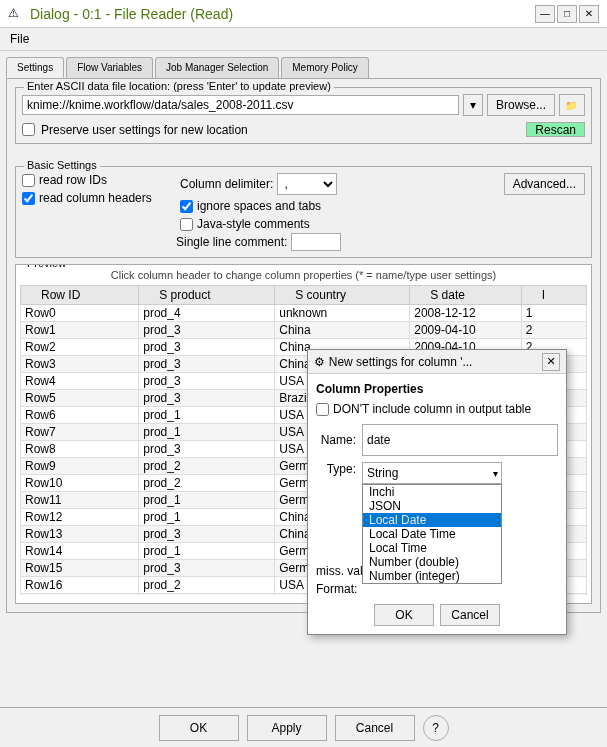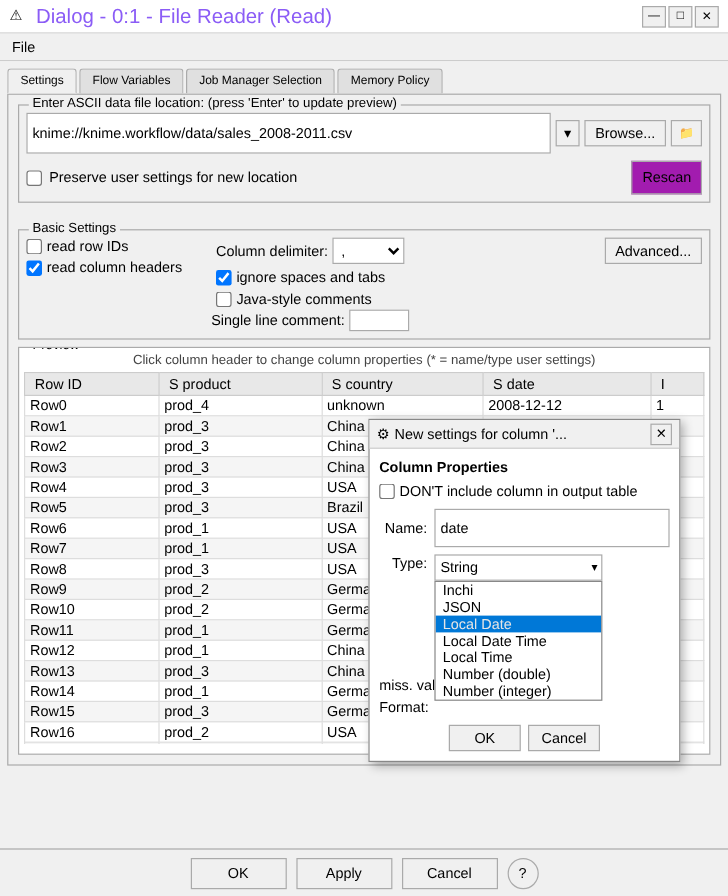--- a/index.html
+++ b/index.html
@@ -9,21 +9,21 @@
       background: #ffffff;
       border-bottom: 1px solid #ccc;
       display: flex;
       align-items: center;
       justify-content: space-between;
       padding: 4px 8px;
       height: 28px;
     }
     .title-bar-left { display: flex; align-items: center; gap: 6px; }
     .title-bar-icon { width: 16px; height: 16px; }
-    .title-bar-title { font-size: 17px; color: #8b5cf6; }
+    .title-bar-title { font-size: 14px; color: #4d7c0f; }
     .title-bar-controls { display: flex; gap: 2px; }
     .title-bar-btn {
       width: 20px; height: 18px; border: 1px solid #aaa; background: #f0f0f0;
       cursor: pointer; display: flex; align-items: center; justify-content: center;
       font-size: 10px;
     }
     
     .menu-bar { background: #f0f0f0; padding: 2px 4px; border-bottom: 1px solid #ccc; }
     .menu-item { display: inline-block; padding: 2px 6px; cursor: pointer; font-size: 12px; }
     
@@ -45,39 +45,39 @@
     .file-location-group {
       border: 1px solid #aaa; padding: 6px; margin-bottom: 22px; position: relative;
       background: #f0f0f0;
     }
     .group-label {
       position: absolute; top: -8px; left: 8px; background: #f0f0f0;
       padding: 0 3px; font-size: 11px;
     }
     .file-row { display: flex; align-items: center; gap: 4px; margin-bottom: 6px; }
     .file-input {
-      flex: 1; height: 34px; border: 1px solid #aaa; padding: 2px 4px;
+      flex: 1; height: 20px; border: 1px solid #aaa; padding: 2px 4px;
       background: white; font-size: 12px;
     }
     .file-dropdown-btn {
       width: 20px; height: 22px; border: 1px solid #aaa; background: #f0f0f0;
       cursor: pointer; display: flex; align-items: center; justify-content: center;
     }
     .browse-btn {
       height: 22px; padding: 0 8px; border: 1px solid #aaa; background: #f0f0f0;
       cursor: pointer;
     }
     .remote-btn {
       width: 26px; height: 22px; border: 1px solid #aaa; background: #f0f0f0;
       cursor: pointer; display: flex; align-items: center; justify-content: center;
       font-size: 10px;
     }
     .preserve-row { display: flex; align-items: center; gap: 6px; }
     .rescan-btn {
-      height: 28px; padding: 0 8px; border: 1px solid #aaa; background: #a21caf;
+      height: 15px; padding: 0 8px; border: 1px solid #aaa; background: #86efac;
       cursor: pointer; margin-left: auto;
     }
     
     .basic-settings-group {
       border: 1px solid #aaa; padding: 6px; margin-bottom: 6px; position: relative;
       background: #f0f0f0;
     }
     .checkbox-row { display: flex; align-items: center; gap: 4px; margin-bottom: 4px; }
     .delimiter-row { display: flex; align-items: center; gap: 4px; margin-bottom: 4px; }
     .delimiter-select {
@@ -96,21 +96,21 @@
     .preview-group {
       border: 1px solid #aaa; padding: 4px; position: relative;
       background: white; height: 340px; overflow: hidden;
     }
     .preview-hint {
       text-align: center; font-size: 11px; color: #444; margin-bottom: 4px;
     }
     .table-container { overflow: auto; height: 310px; position: relative; }
     table { border-collapse: collapse; width: 100%; font-size: 11px; }
     th {
-      background: #e8e8e8; border: 1px solid #ccc; padding: 2px 8px;
+      background: #e8e8e8; border: 1px solid #ccc; padding: 2px 20px;
       text-align: left; font-weight: normal; white-space: nowrap; cursor: pointer;
     }
     td { border: 1px solid #ddd; padding: 1px 4px; white-space: nowrap; }
     tr:nth-child(even) td { background: #f5f5f5; }
     tr:nth-child(odd) td { background: white; }
     
     .bottom-bar {
       position: fixed; bottom: 0; left: 0; width: 607px; height: 40px;
       background: #f0f0f0; border-top: 1px solid #aaa;
       display: flex; align-items: center; justify-content: center; gap: 8px;

